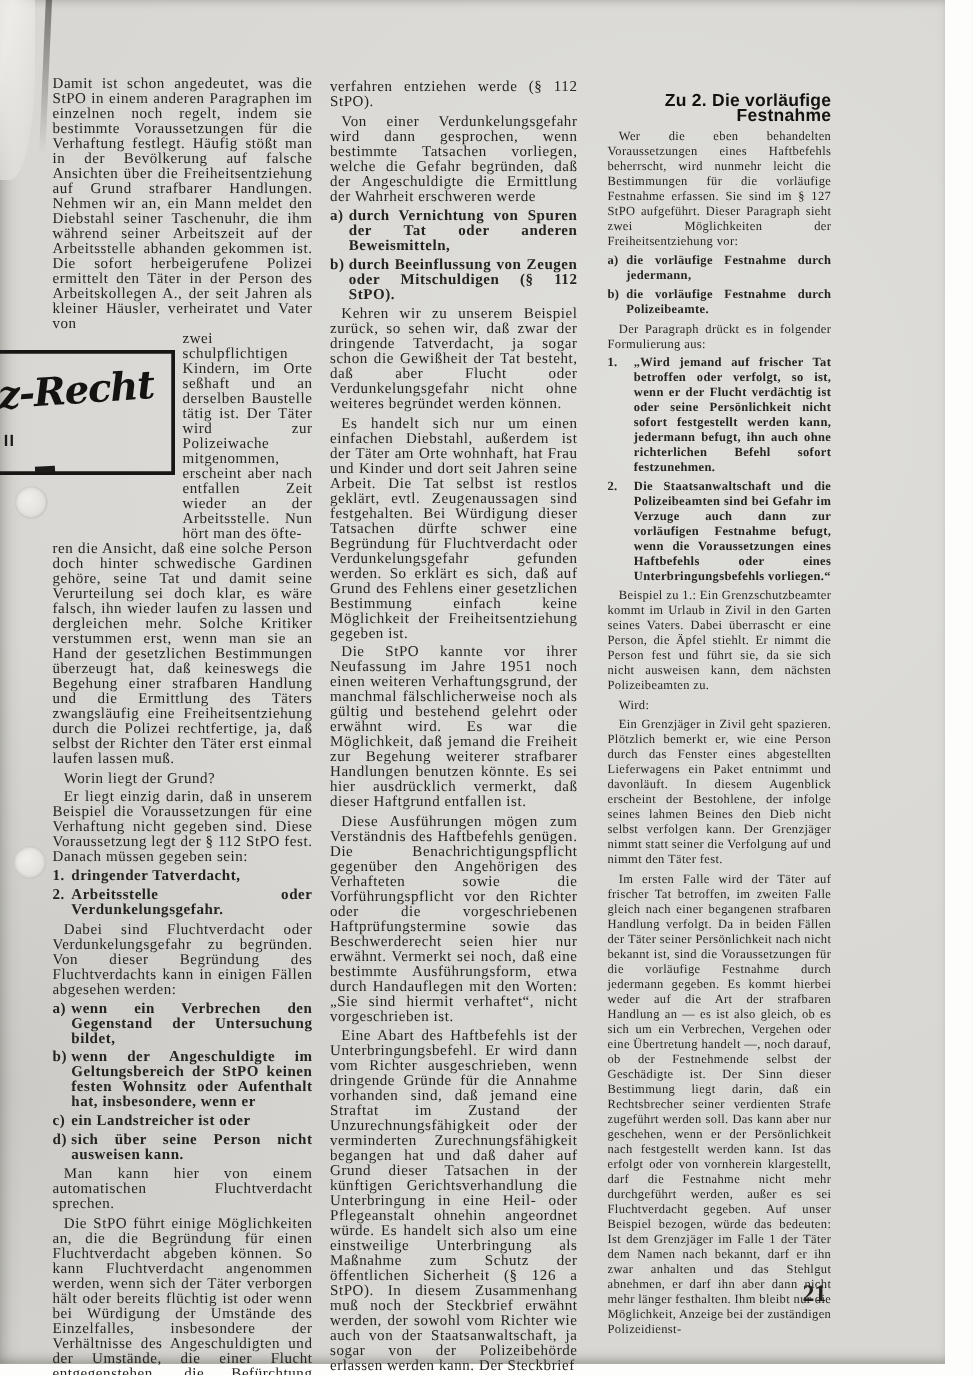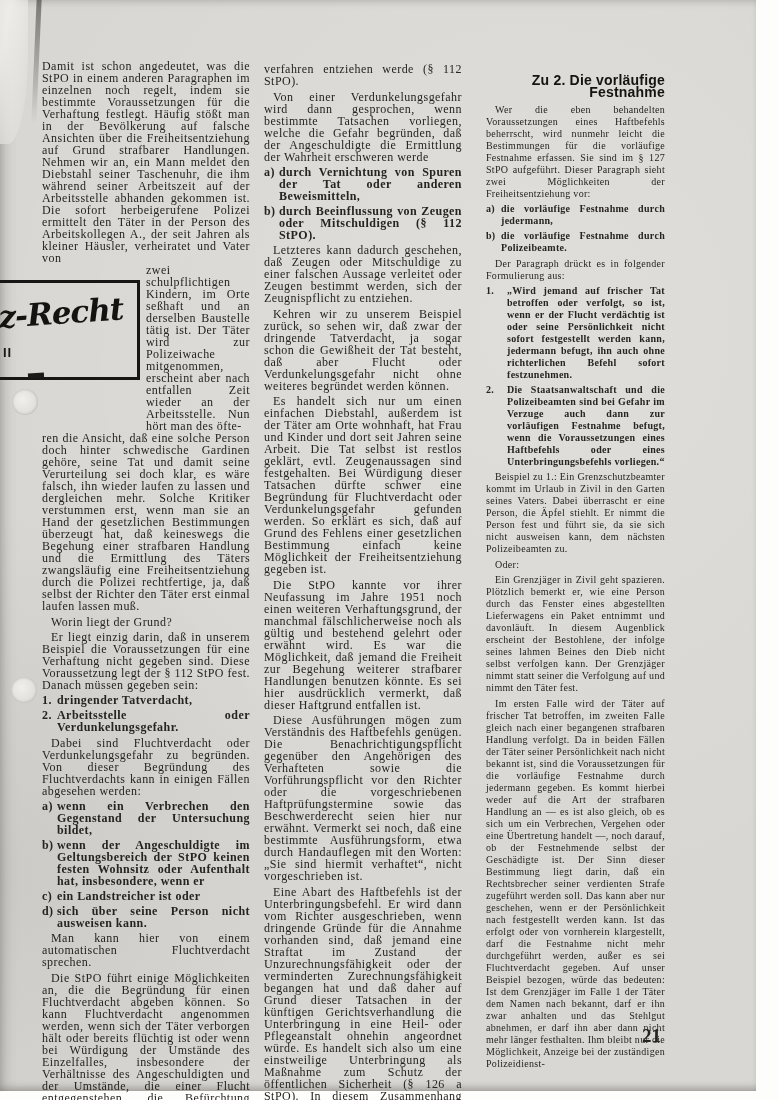--- a/index.html
+++ b/index.html
@@ -89,36 +89,35 @@
         <div class="li"><span class="marker">c)</span><span>ein Landstreicher ist oder</span></div>
         <div class="li"><span class="marker">d)</span><span>sich über seine Person nicht ausweisen kann.</span></div>
         <div class="para indent">Man kann hier von einem automatischen Fluchtverdacht sprechen.</div>
         <div class="para indent">Die StPO führt einige Möglichkeiten an, die die Begründung für einen Fluchtverdacht abgeben können. So kann Fluchtverdacht angenommen werden, wenn sich der Täter verborgen hält oder bereits flüchtig ist oder wenn bei Würdigung der Umstände des Einzelfalles, insbesondere der Verhältnisse des Angeschuldigten und der Umstände, die einer Flucht entgegenstehen, die Befürchtung begründet ist, daß sich der Angeschuldigte dem Straf-</div>
       </div>
     <div class="col col-2">
         <div class="para first">verfahren entziehen werde (§ 112 StPO).</div>
         <div class="para indent">Von einer Verdunkelungsgefahr wird dann gesprochen, wenn bestimmte Tatsachen vorliegen, welche die Gefahr begründen, daß der Angeschuldigte die Ermittlung der Wahrheit erschweren werde</div>
         <div class="li"><span class="marker">a)</span><span>durch Vernichtung von Spuren der Tat oder anderen Beweismitteln,</span></div>
         <div class="li"><span class="marker">b)</span><span>durch Beeinflussung von Zeugen oder Mitschuldigen (§ 112 StPO).</span></div>
-        <div class="para indent">Letzteres kann dadurch geschehen, daß Zeugen oder Mitschuldige zu einer falschen Aussage verleitet oder Zeugen bestimmt werden, sich der Zeugnispflicht zu entziehen.</div>
         <div class="para indent">Kehren wir zu unserem Beispiel zurück, so sehen wir, daß zwar der dringende Tatverdacht, ja sogar schon die Gewißheit der Tat besteht, daß aber Flucht oder Verdunkelungsgefahr nicht ohne weiteres begründet werden können.</div>
         <div class="para indent">Es handelt sich nur um einen einfachen Diebstahl, außerdem ist der Täter am Orte wohnhaft, hat Frau und Kinder und dort seit Jahren seine Arbeit. Die Tat selbst ist restlos geklärt, evtl. Zeugenaussagen sind festgehalten. Bei Würdigung dieser Tatsachen dürfte schwer eine Begründung für Fluchtverdacht oder Verdunkelungsgefahr gefunden werden. So erklärt es sich, daß auf Grund des Fehlens einer gesetzlichen Bestimmung einfach keine Möglichkeit der Freiheitsentziehung gegeben ist.</div>
         <div class="para indent">Die StPO kannte vor ihrer Neufassung im Jahre 1951 noch einen weiteren Verhaftungsgrund, der manchmal fälschlicherweise noch als gültig und bestehend gelehrt oder erwähnt wird. Es war die Möglichkeit, daß jemand die Freiheit zur Begehung weiterer strafbarer Handlungen benutzen könnte. Es sei hier ausdrücklich vermerkt, daß dieser Haftgrund entfallen ist.</div>
         <div class="para indent">Diese Ausführungen mögen zum Verständnis des Haftbefehls genügen. Die Benachrichtigungspflicht gegenüber den Angehörigen des Verhafteten sowie die Vorführungspflicht vor den Richter oder die vorgeschriebenen Haftprüfungstermine sowie das Beschwerderecht seien hier nur erwähnt. Vermerkt sei noch, daß eine bestimmte Ausführungsform, etwa durch Handauflegen mit den Worten: „Sie sind hiermit verhaftet“, nicht vorgeschrieben ist.</div>
         <div class="para indent">Eine Abart des Haftbefehls ist der Unterbringungsbefehl. Er wird dann vom Richter ausgeschrieben, wenn dringende Gründe für die Annahme vorhanden sind, daß jemand eine Straftat im Zustand der Unzurechnungsfähigkeit oder der verminderten Zurechnungsfähigkeit begangen hat und daß daher auf Grund dieser Tatsachen in der künftigen Gerichtsverhandlung die Unterbringung in eine Heil- oder Pflegeanstalt ohnehin angeordnet würde. Es handelt sich also um eine einstweilige Unterbringung als Maßnahme zum Schutz der öffentlichen Sicherheit (§ 126 a StPO). In diesem Zusammenhang muß noch der Steckbrief erwähnt werden, der sowohl vom Richter wie auch von der Staatsanwaltschaft, ja sogar von der Polizeibehörde erlassen werden kann. Der Steckbrief</div>
       </div>
     <div class="col col-3">
         <div class="heading">Zu 2. Die vorläufige Festnahme</div>
         <div class="para indent">Wer die eben behandelten Voraussetzungen eines Haftbefehls beherrscht, wird nunmehr leicht die Bestimmungen für die vorläufige Festnahme erfassen. Sie sind im § 127 StPO aufgeführt. Dieser Paragraph sieht zwei Möglichkeiten der Freiheitsentziehung vor:</div>
         <div class="li"><span class="marker">a)</span><span>die vorläufige Festnahme durch jedermann,</span></div>
         <div class="li"><span class="marker">b)</span><span>die vorläufige Festnahme durch Polizeibeamte.</span></div>
         <div class="para indent">Der Paragraph drückt es in folgender Formulierung aus:</div>
         <div class="li deep"><span class="marker">1.</span><span>„Wird jemand auf frischer Tat betroffen oder verfolgt, so ist, wenn er der Flucht verdächtig ist oder seine Persönlichkeit nicht sofort festgestellt werden kann, jedermann befugt, ihn auch ohne richterlichen Befehl sofort festzunehmen.</span></div>
         <div class="li deep"><span class="marker">2.</span><span>Die Staatsanwaltschaft und die Polizeibeamten sind bei Gefahr im Verzuge auch dann zur vorläufigen Festnahme befugt, wenn die Voraussetzungen eines Haftbefehls oder eines Unterbringungsbefehls vorliegen.“</span></div>
         <div class="para indent">Beispiel zu 1.: Ein Grenzschutzbeamter kommt im Urlaub in Zivil in den Garten seines Vaters. Dabei überrascht er eine Person, die Äpfel stiehlt. Er nimmt die Person fest und führt sie, da sie sich nicht ausweisen kann, dem nächsten Polizeibeamten zu.</div>
-        <div class="para indent">Oder:</div>
+        <div class="para indent">Wird:</div>
         <div class="para indent">Ein Grenzjäger in Zivil geht spazieren. Plötzlich bemerkt er, wie eine Person durch das Fenster eines abgestellten Lieferwagens ein Paket entnimmt und davonläuft. In diesem Augenblick erscheint der Bestohlene, der infolge seines lahmen Beines den Dieb nicht selbst verfolgen kann. Der Grenzjäger nimmt statt seiner die Verfolgung auf und nimmt den Täter fest.</div>
         <div class="para indent">Im ersten Falle wird der Täter auf frischer Tat betroffen, im zweiten Falle gleich nach einer begangenen strafbaren Handlung verfolgt. Da in beiden Fällen der Täter seiner Persönlichkeit nach nicht bekannt ist, sind die Voraussetzungen für die vorläufige Festnahme durch jedermann gegeben. Es kommt hierbei weder auf die Art der strafbaren Handlung an — es ist also gleich, ob es sich um ein Verbrechen, Vergehen oder eine Übertretung handelt —, noch darauf, ob der Festnehmende selbst der Geschädigte ist. Der Sinn dieser Bestimmung liegt darin, daß ein Rechtsbrecher seiner verdienten Strafe zugeführt werden soll. Das kann aber nur geschehen, wenn er der Persönlichkeit nach festgestellt werden kann. Ist das erfolgt oder von vornherein klargestellt, darf die Festnahme nicht mehr durchgeführt werden, außer es sei Fluchtverdacht gegeben. Auf unser Beispiel bezogen, würde das bedeuten: Ist dem Grenzjäger im Falle 1 der Täter dem Namen nach bekannt, darf er ihn zwar anhalten und das Stehlgut abnehmen, er darf ihn aber dann nicht mehr länger festhalten. Ihm bleibt nur die Möglichkeit, Anzeige bei der zuständigen Polizeidienst-</div>
       </div>
 
     <div class="page-number">21</div>
   </div>
 </div>
 
 </body></html>

